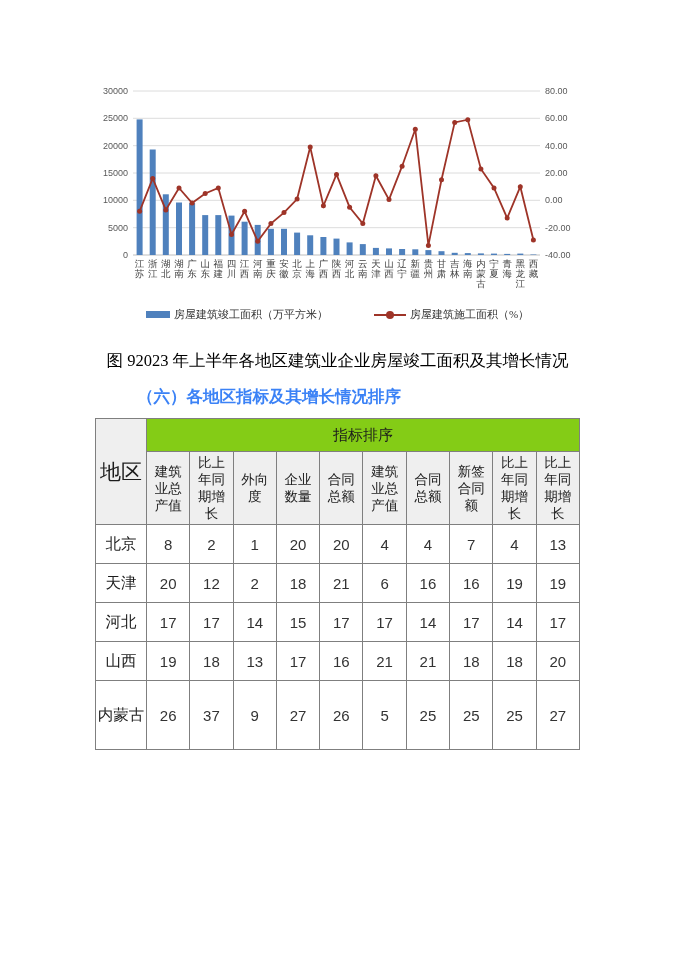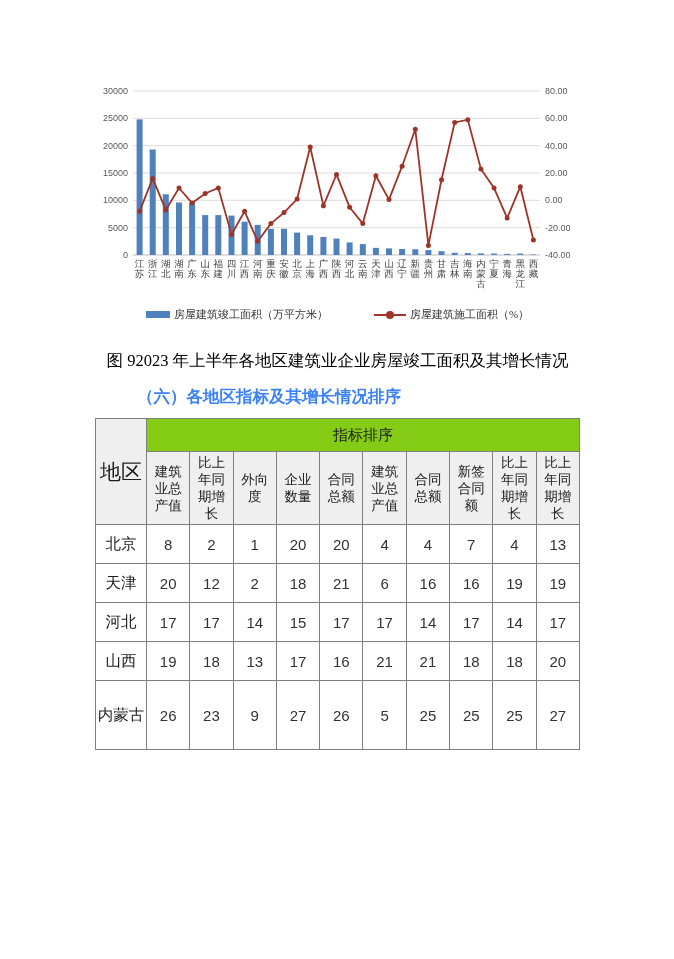--- a/index.html
+++ b/index.html
@@ -284,21 +284,21 @@
           <td class="num">16</td>
           <td class="num">21</td>
           <td class="num">21</td>
           <td class="num">18</td>
           <td class="num">18</td>
           <td class="num">20</td>
         </tr>
         <tr class="tall">
           <td class="region">内蒙古</td>
           <td class="num">26</td>
-          <td class="num">23</td>
+          <td class="num">37</td>
           <td class="num">9</td>
           <td class="num">27</td>
           <td class="num">26</td>
           <td class="num">5</td>
           <td class="num">25</td>
           <td class="num">25</td>
           <td class="num">25</td>
           <td class="num">27</td>
         </tr>
       </tbody>

